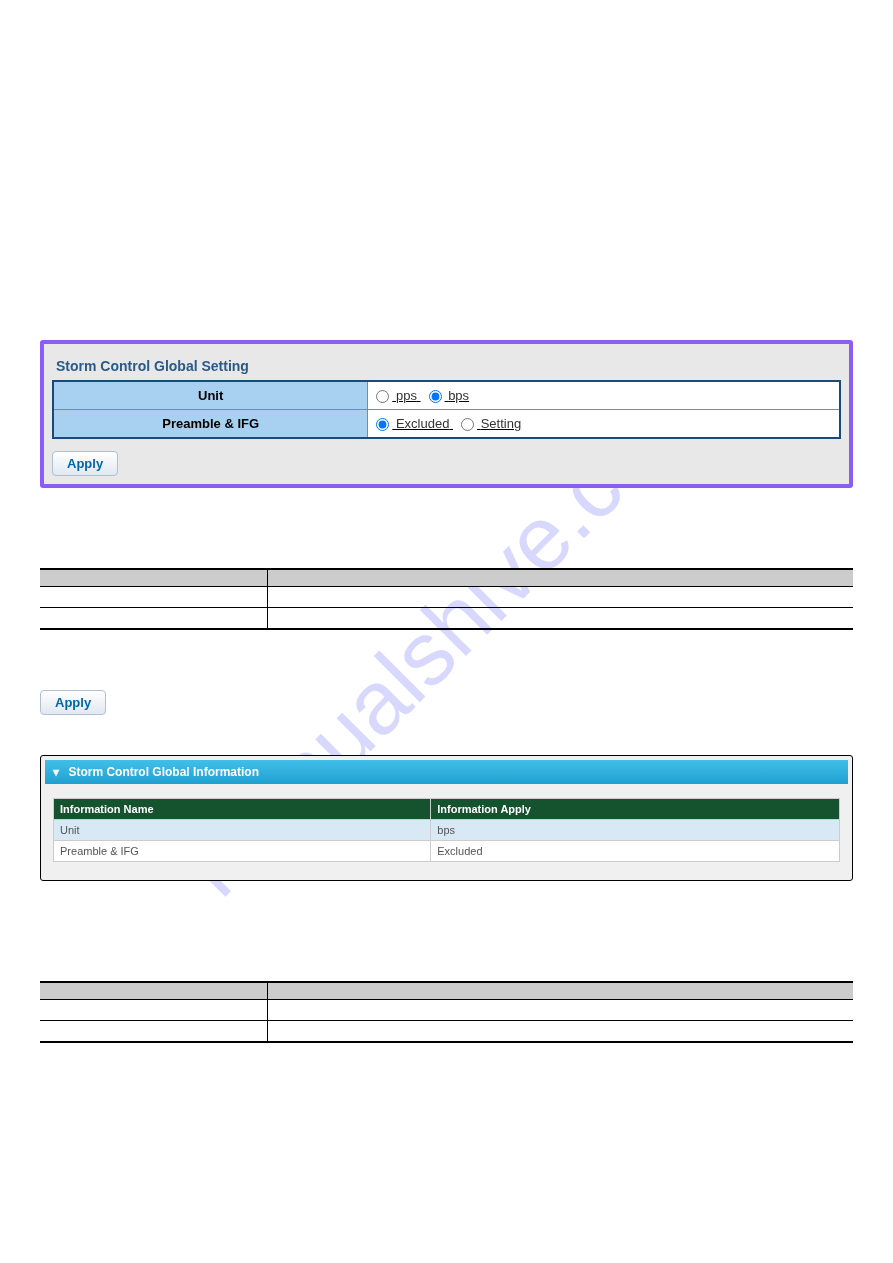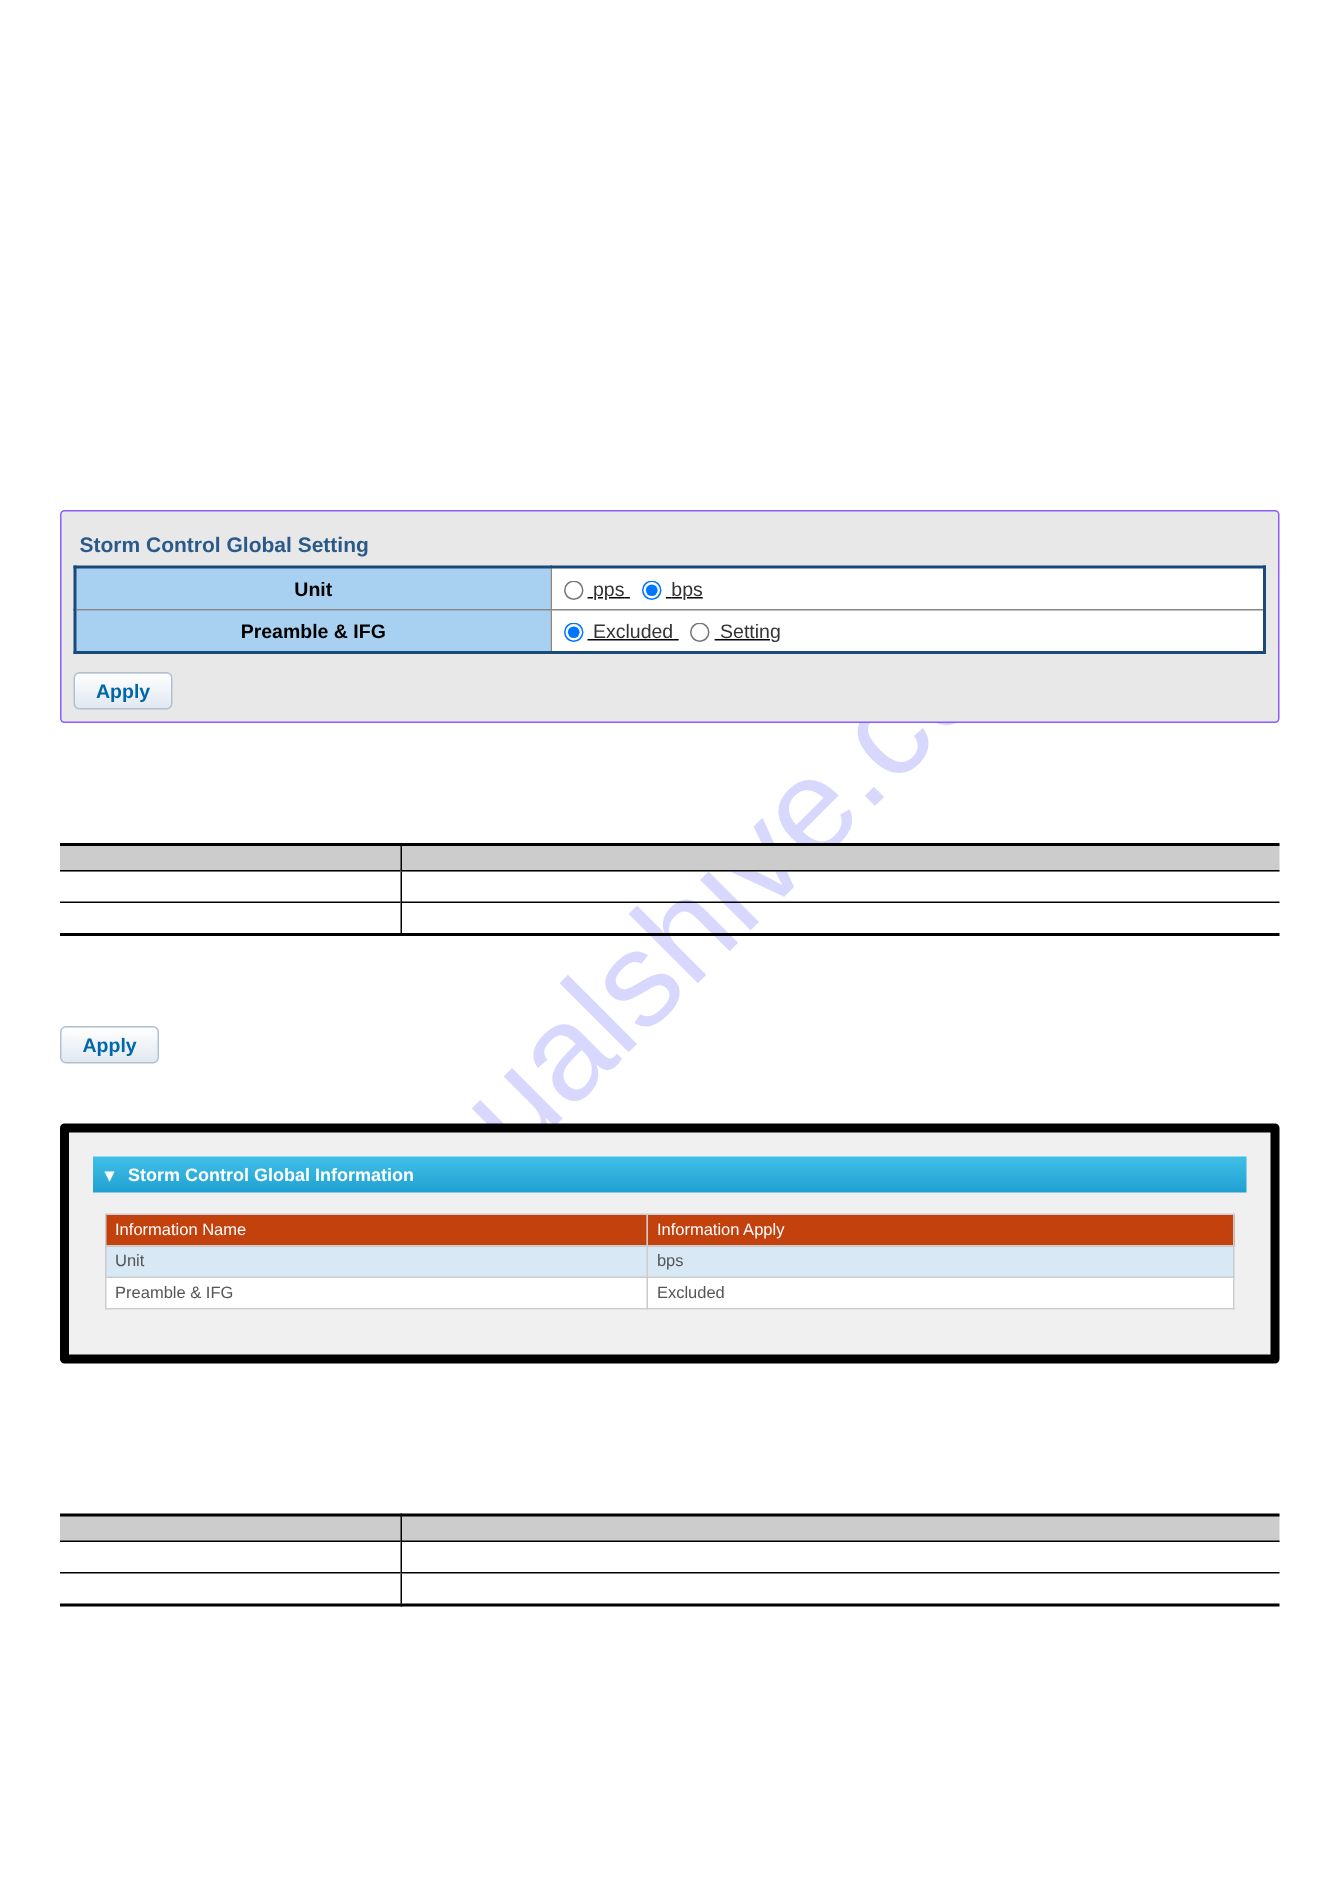--- a/index.html
+++ b/index.html
@@ -28,21 +28,21 @@
       white-space: nowrap;
     }
     .content {
       position: relative;
       z-index: 1;
       padding: 40px;
     }
     .settings-panel {
       margin-top: 300px;
       background: #e8e8e8;
-      border: 1px solid #8b5cf6;
+      border: 4px solid #8b5cf6;
       padding: 8px;
       border-radius: 3px;
     }
     .panel-title {
       color: #2a5a8a;
       font-weight: bold;
       font-size: 14px;
       padding: 6px 4px;
     }
     .settings-table {
@@ -113,45 +113,45 @@
       padding: 4px 14px;
       margin-top: 60px;
       margin-left: 0;
       cursor: pointer;
       font-size: 13px;
       display: inline-block;
     }
     .info-panel {
       margin-top: 40px;
       background: #f0f0f0;
-      border: 6px solid #000000;
-      padding: 16px;
+      border: 1px solid #000000;
+      padding: 4px;
       border-radius: 3px;
     }
     .info-header {
       background: linear-gradient(to bottom, #40c0e8, #20a0d0);
       color: #fff;
       font-weight: bold;
       font-size: 12px;
       padding: 5px 8px;
     }
     .info-header .toggle {
       margin-right: 6px;
     }
     .info-table {
       width: 98%;
       margin: 14px auto;
       border-collapse: collapse;
       border: 1px solid #aaa;
       font-size: 11px;
     }
     .info-table thead td {
-      background: #c2410c;
+      background: #14532d;
       color: #fff;
-      font-weight: normal;
+      font-weight: bold;
       padding: 4px 6px;
     }
     .info-table tbody tr:nth-child(odd) td {
       background: #d8e8f4;
     }
     .info-table tbody tr:nth-child(even) td {
       background: #fff;
     }
     .info-table td {
       padding: 4px 6px;

